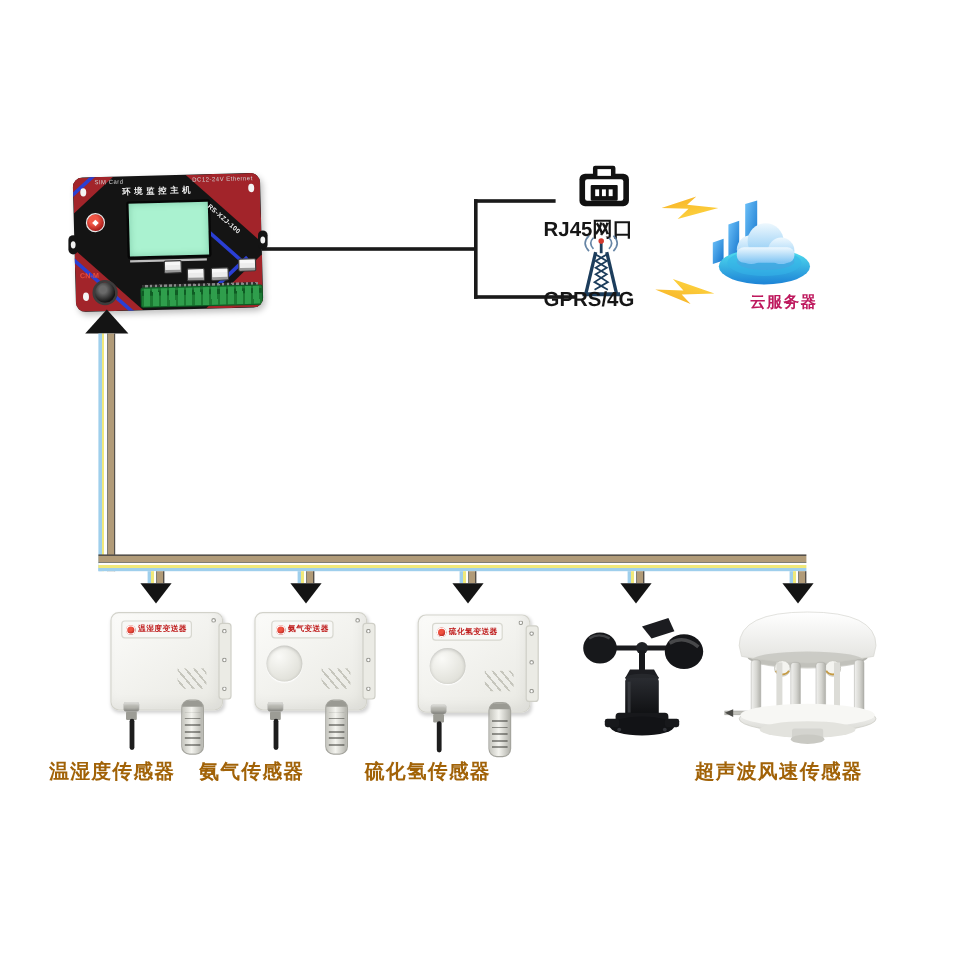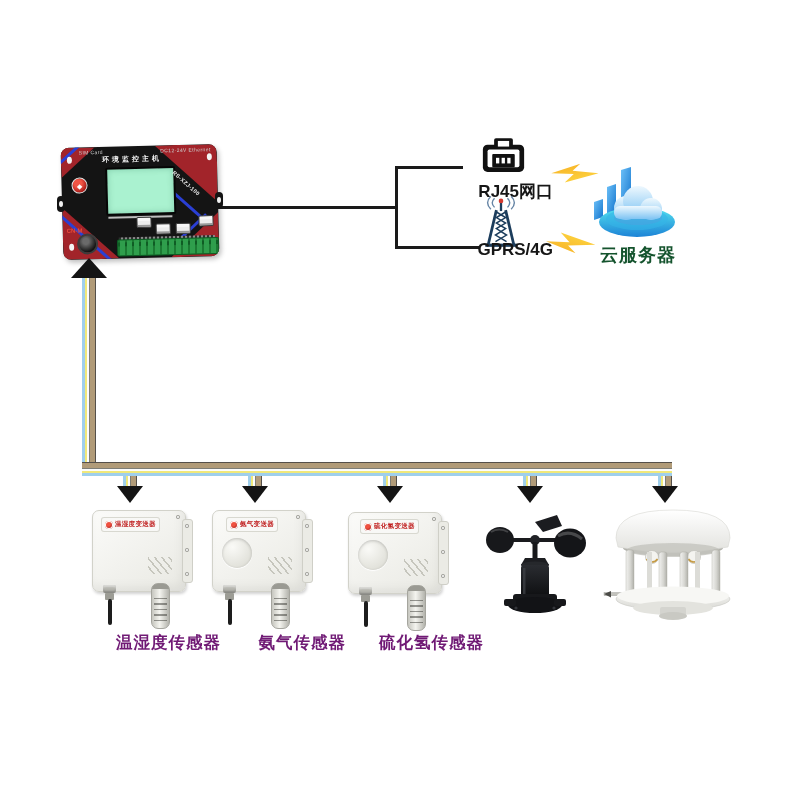--- a/index.html
+++ b/index.html
@@ -52,22 +52,22 @@
   .arrow-down{position:absolute;width:0;height:0;border-left:13px solid transparent;
               border-right:13px solid transparent;border-top:17px solid #141414;}
 
   
   .wire-v{position:absolute;width:14px;
     background:linear-gradient(to right,#9fcfec 0 3px,#f0e87a 3px 5px,#fdfdfd 5px 7px,#7d7d76 7px 8px,#b19b78 8px 13px,#55504a 13px 14px);}
   .wire-h{position:absolute;height:14px;
     background:linear-gradient(to bottom,#55504a 0 1px,#b19b78 1px 6px,#7d7d76 6px 7px,#fdfdfd 7px 9px,#f0e87a 9px 11px,#9fcfec 11px 14px);}
 
   
-  .netlabel{position:absolute;font-size:17px;font-weight:bold;color:#161616;text-align:right;}
-  .cloudlabel{position:absolute;font-size:18px;font-weight:bold;color:#14532d;text-align:center;letter-spacing:1px;}
+  .netlabel{position:absolute;font-size:17px;font-weight:bold;color:#161616;text-align:left;}
+  .cloudlabel{position:absolute;font-size:13px;font-weight:bold;color:#be185d;text-align:right;letter-spacing:1px;}
 
   
   .sbox{position:absolute;width:92px;height:80px;border-radius:7px;
         background:linear-gradient(145deg,#fbfbf9,#e9e9e3);border:1px solid #d2d2ca;
         box-shadow:1px 2px 3px rgba(0,0,0,.18),inset -4px -5px 10px rgba(0,0,0,.05);}
   .flange{position:absolute;right:-8px;top:8px;width:9px;height:62px;background:#ebebe5;
           border:1px solid #cfcfc7;border-radius:3px;}
   .flange i{position:absolute;left:2px;width:4px;height:4px;border-radius:50%;background:#fff;
             box-shadow:inset 0 0 0 1px #9a9a93;}
   .slabel{position:absolute;left:9px;top:7px;height:13px;display:flex;align-items:center;gap:2px;
@@ -86,22 +86,22 @@
   .gland-nut{position:absolute;left:10px;top:74px;width:13px;height:8px;background:#b5b5ae;border-radius:2px;
              box-shadow:inset 0 2px 2px rgba(255,255,255,.5),inset 0 -2px 2px rgba(0,0,0,.25);}
   .gland-cyl{position:absolute;left:12px;top:82px;width:9px;height:7px;background:#9c9c95;border-radius:1px;}
   .cable{position:absolute;left:14.5px;top:88px;width:4px;height:26px;background:#1d1d1d;border-radius:2px;}
   .probe{position:absolute;left:58px;top:72px;width:17px;height:44px;border-radius:7px;
          background:linear-gradient(90deg,#c6c6bf,#f4f4ef 45%,#b3b3ac);border:1px solid #a5a59e;}
   .probe .slots{position:absolute;left:2px;right:2px;top:10px;bottom:6px;
          background:repeating-linear-gradient(180deg,transparent 0 4px,rgba(55,55,50,.5) 4px 5.5px);}
   .probe .cap{position:absolute;left:0;right:0;top:0;height:5px;border-radius:6px 6px 0 0;background:#9a9a93;}
 
-  .caption{position:absolute;top:632px;width:180px;text-align:right;
-           font-size:16.5px;font-weight:bold;color:#701a75;letter-spacing:1px;white-space:nowrap;}
+  .caption{position:absolute;top:632px;width:180px;text-align:left;
+           font-size:16.5px;font-weight:bold;color:#a16207;letter-spacing:1px;white-space:nowrap;}
 </style>
 </head>
 <body>
 
 <div class="stage">
 
   <div class="bline" style="left:218px;top:206px;width:177px;height:3px;"></div>
   <div class="bline" style="left:395px;top:166px;width:3px;height:83px;"></div>
   <div class="bline" style="left:395px;top:166px;width:68px;height:3px;"></div>
   <div class="bline" style="left:395px;top:246px;width:85px;height:3px;"></div>
@@ -361,14 +361,15 @@
     <ellipse cx="71" cy="97" rx="57" ry="11" fill="url(#plateG)" stroke="#c8c8c2" stroke-width=".6"></ellipse>
     <ellipse cx="71" cy="94" rx="56" ry="9.5" fill="#f7f7f4"></ellipse>
     <ellipse cx="71" cy="106" rx="40" ry="7" fill="#e3e3de"></ellipse>
     <rect x="58" y="105" width="26" height="9" rx="2" fill="#d4d4cf"></rect>
     <ellipse cx="71" cy="114" rx="14" ry="4" fill="#c9c9c3"></ellipse>
   </svg>
 
   <div class="caption" style="left:41px;">温湿度传感器</div>
   <div class="caption" style="left:166px;">氨气传感器</div>
   <div class="caption" style="left:304px;">硫化氢传感器</div>
+  <div class="caption" style="left:579px;">超声波风速传感器</div>
 
 </div>
 
 </body></html>

